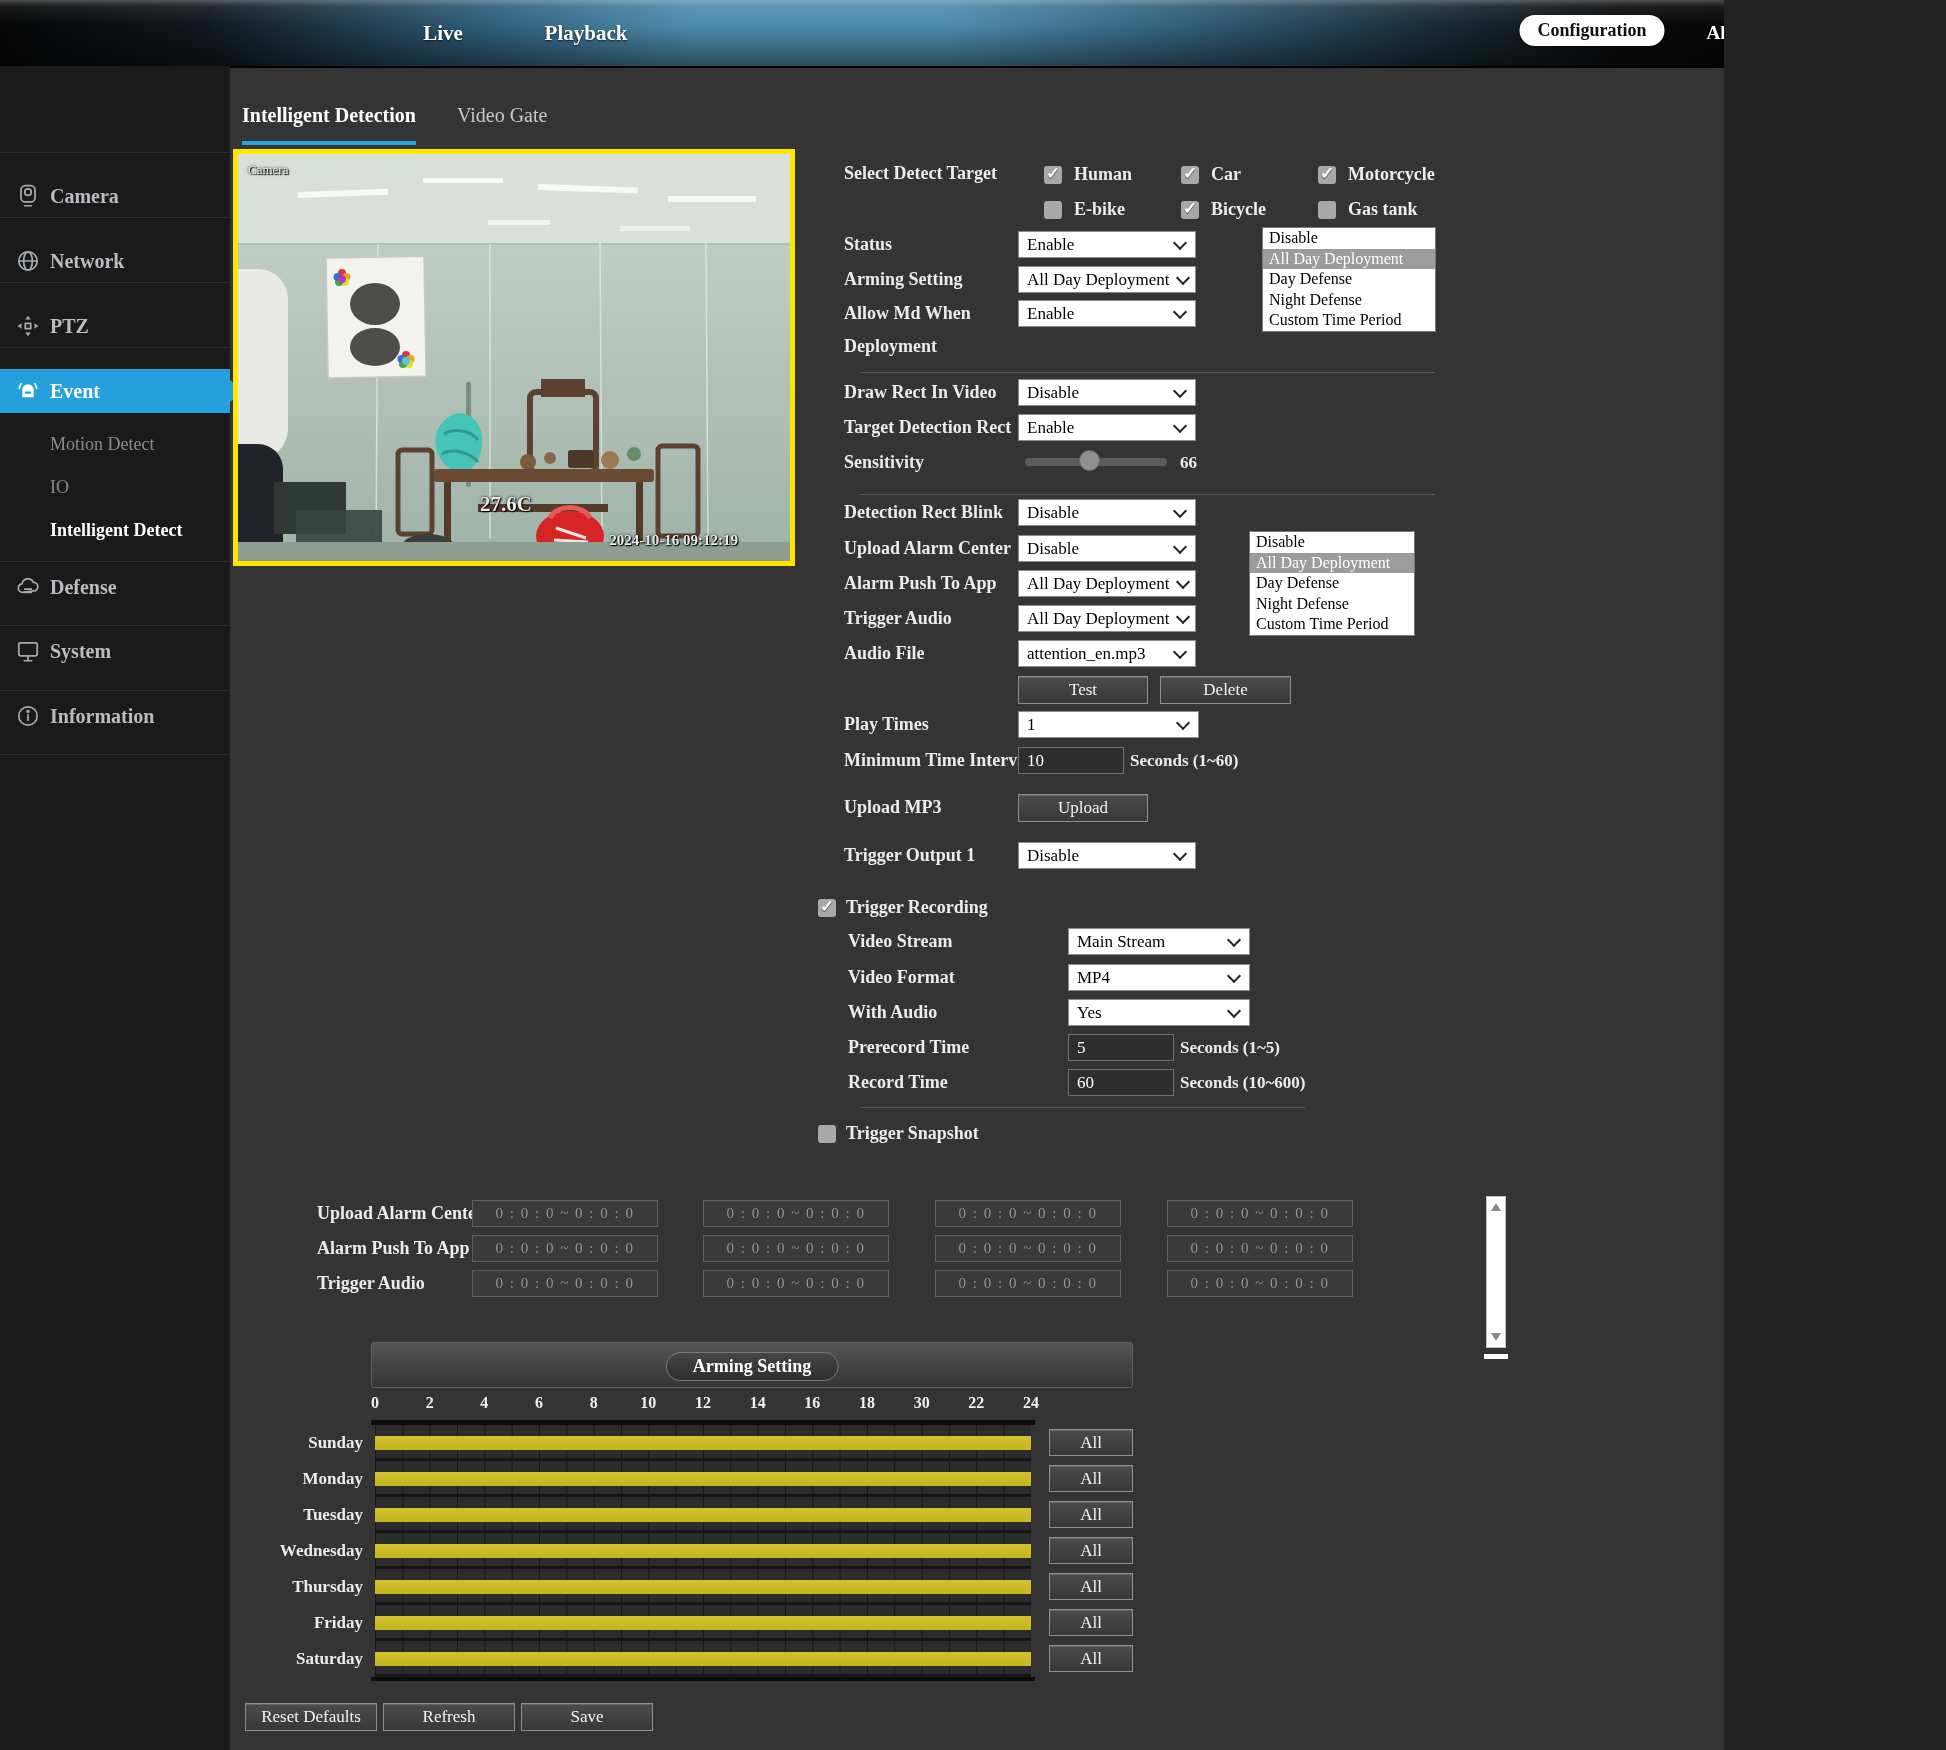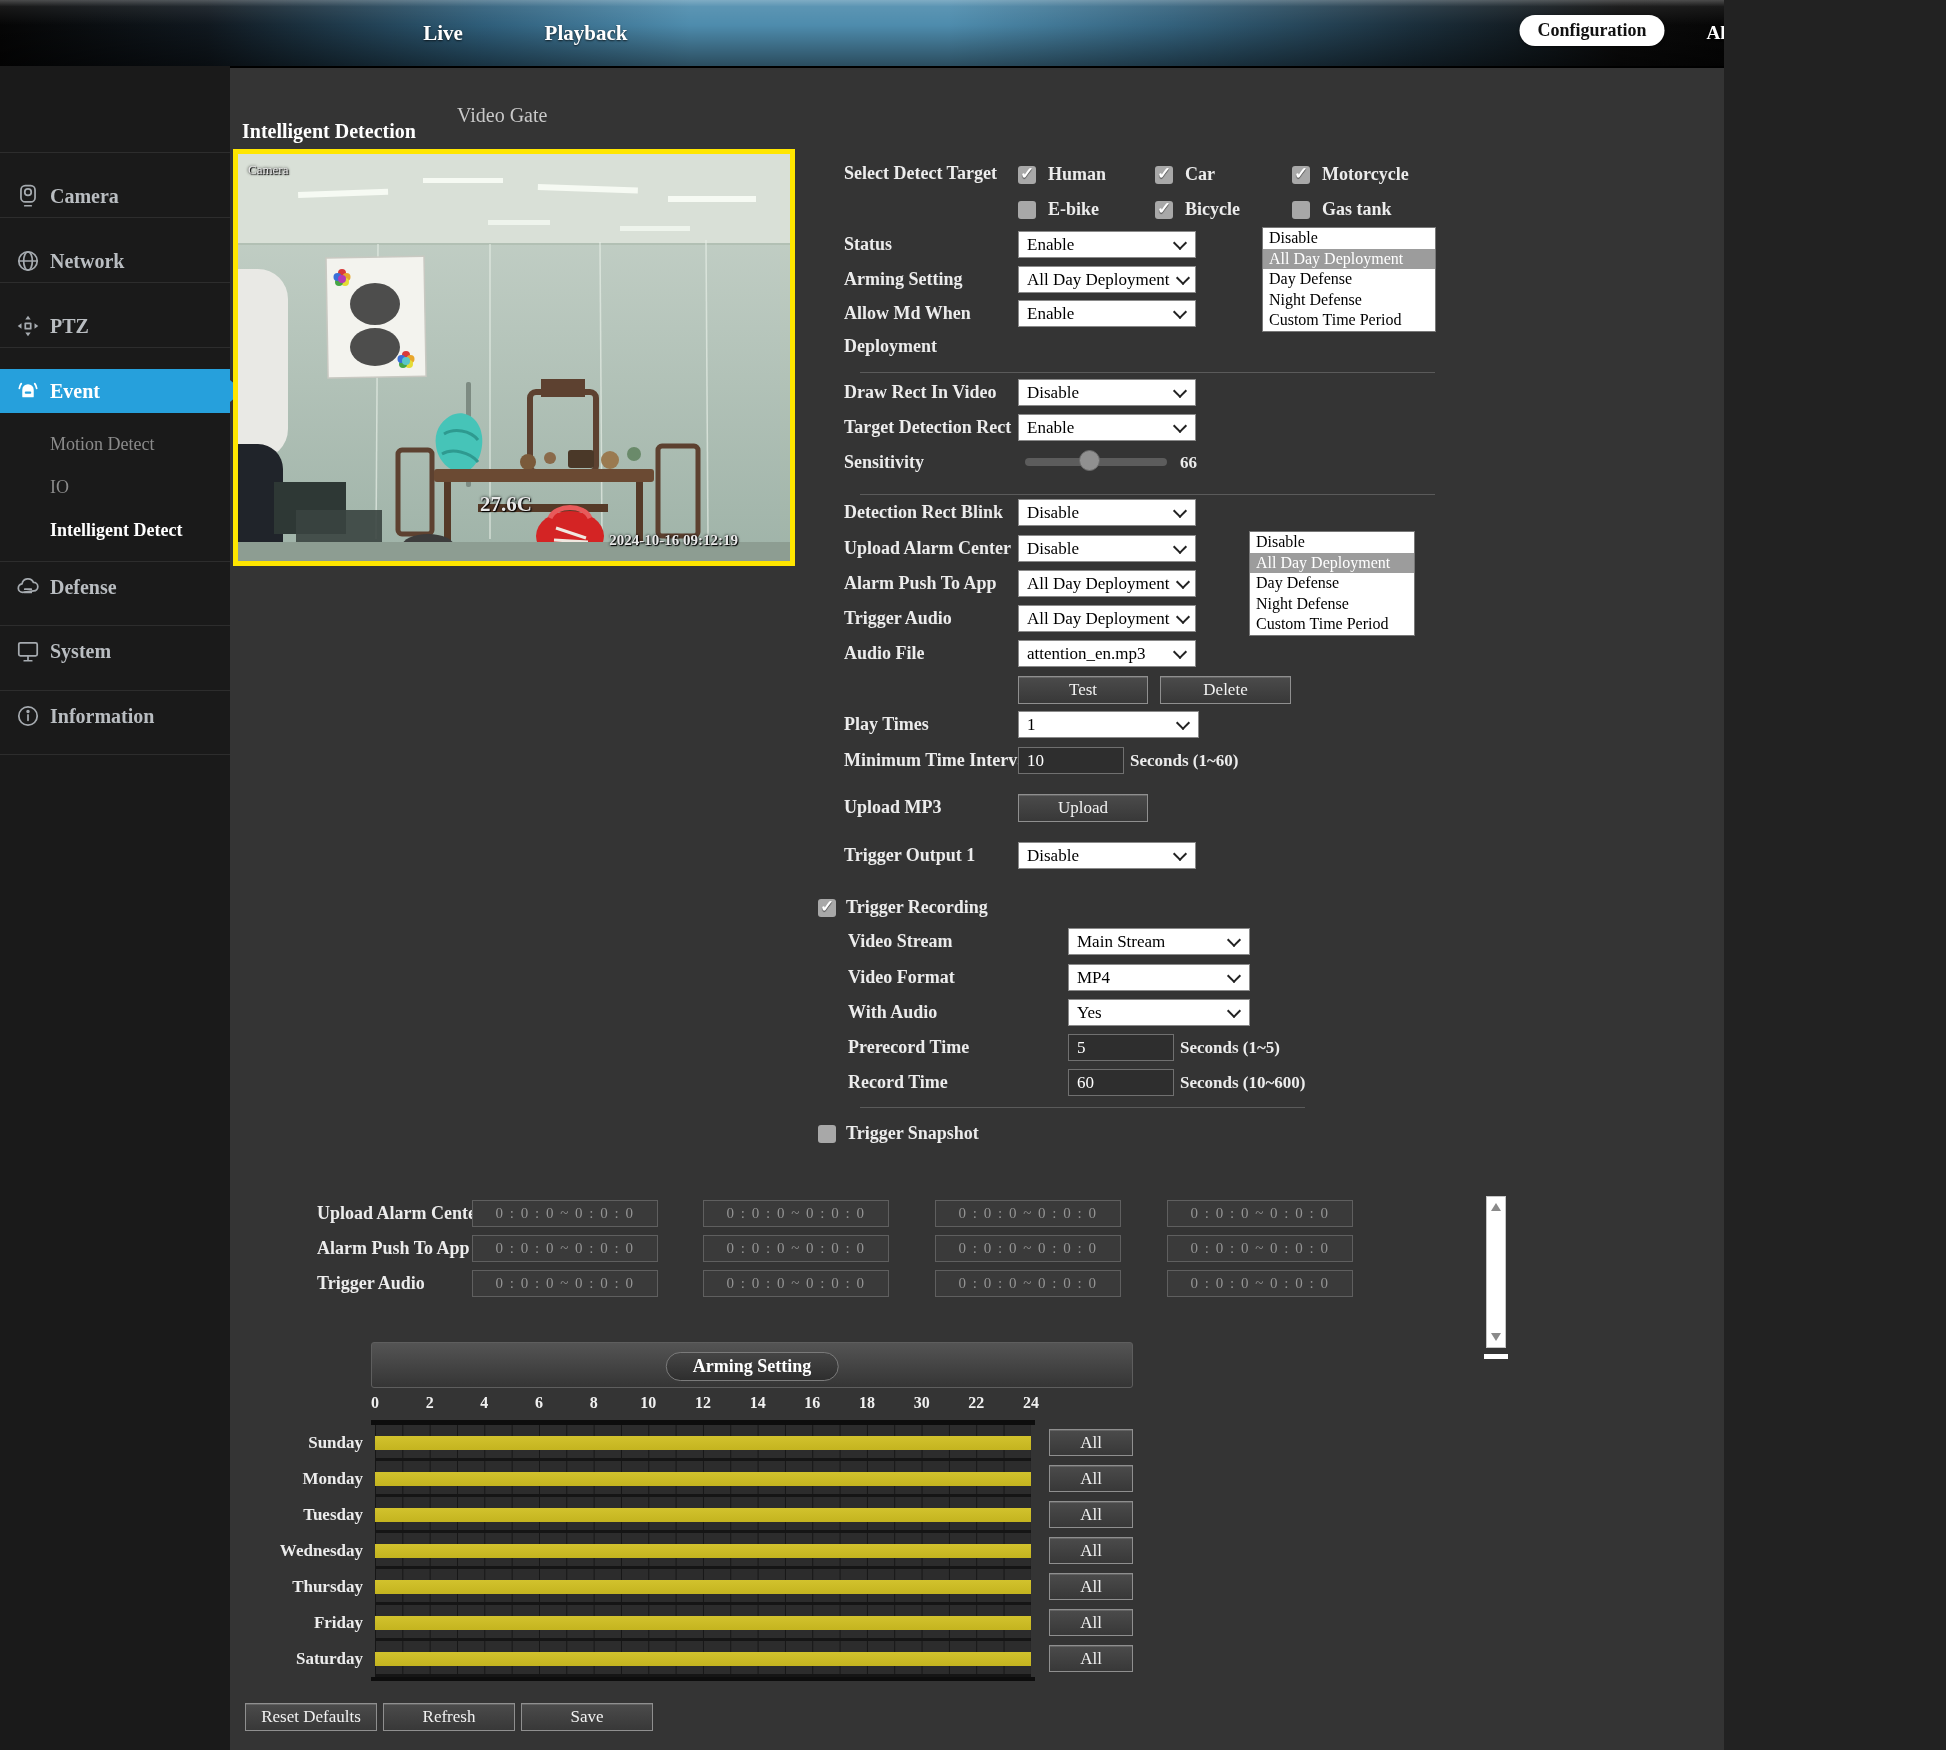--- a/index.html
+++ b/index.html
@@ -29,21 +29,21 @@
   .side-item.active::after { content:""; position:absolute; right:-13px; top:50%; margin-top:-11px;
     border-left:13px solid #26a0dc; border-top:11px solid transparent; border-bottom:11px solid transparent; }
   .side-item.active .slabel { color:#fff; }
   .side-sub { position:absolute; left:50px; height:28px; line-height:28px; color:#8b8b8b; font-size:18px; cursor:pointer; }
   .side-sub.current { color:#fff; font-weight:bold; }
   .sicon svg { stroke:#a6abb0; fill:none; stroke-width:1.6; stroke-linecap:round; stroke-linejoin:round; }
   .side-item.active .sicon svg { stroke:#fff; }
 
   
   .tab { position:absolute; top:104px; font-size:20px; cursor:pointer; padding-bottom:14px; }
-  .tab.active { color:#fff; font-weight:bold; border-bottom:4px solid #2aa4e0;margin-top:16px; }
+  .tab.active { color:#fff; font-weight:bold; border-bottom:4px solid #2aa4e0; }
   .tab.inactive { color:#c9c9c9; }
 
   
   .video { position:absolute; left:233px; top:149px; width:562px; height:417px; border:5px solid #ffe600;
     box-sizing:border-box; background:#aebdb3; }
   .video svg { display:block; }
   .vid-overlay { position:absolute; color:#e9e9e9; text-shadow:0 0 3px #000, 1px 1px 1px #000; font-weight:bold; }
 
   
   .flabel { position:absolute; height:27px; line-height:27px; color:#ececec; font-size:18px; font-weight:600; white-space:nowrap; }
@@ -56,21 +56,21 @@
     box-shadow:inset 0 1px 0 rgba(255,255,255,.14); cursor:pointer; }
   .inp { position:absolute; height:27px; background:#2e2e2e; border:1px solid #707070; color:#fff; font-size:17px;
     padding:0 8px; box-sizing:border-box; font-family:inherit; }
   .hint { position:absolute; height:27px; line-height:27px; color:#ececec; font-size:17px; font-weight:600; white-space:nowrap; }
   .divider { position:absolute; height:1px; background:#5a5a5a; }
   .cb { width:18px; height:18px; background:#a8a8a8; border-radius:3px; position:relative; display:inline-block; flex:none; cursor:pointer; }
   .cb.checked::after { content:"\2713"; position:absolute; left:2px; top:-3px; font-size:17px; font-weight:bold;
     color:#fff; text-shadow:0 1px 1px rgba(0,0,0,.65); }
   .cbrow { position:absolute; display:flex; align-items:center; gap:10px; height:27px; color:#ececec; font-size:18px; font-weight:600; }
   .tgt-grid { position:absolute; left:1018px; top:157px; display:grid; grid-template-columns:137px 137px 180px; grid-auto-rows:35px; }
-  .tgt { display:flex; align-items:center; gap:12px; color:#ececec; font-size:18px; font-weight:600; }
+  .tgt { display:flex; align-items:center; gap:12px; color:#ececec; font-size:18px; font-weight:600;margin-left:26px; }
   .slider-track { position:absolute; width:142px; height:8px; border-radius:4px; background:#5c5c5c; }
   .slider-knob { position:absolute; width:21px; height:21px; border-radius:50%; background:#909090; border:1px solid #6a6a6a;
     top:-8px; box-sizing:border-box; cursor:pointer; }
   .lb { position:absolute; background:#fff; border:1px solid #777; box-sizing:border-box; }
   .lb-item { height:20.6px; line-height:20.6px; padding:0 6px; font-size:16px; color:#000; white-space:nowrap; overflow:hidden; cursor:pointer; }
   .lb-item.selected { background:#9c9c9c; color:#fff; }
 
   
   .tt-header { position:absolute; left:317px; top:1166px; width:1135px; height:28px;
     background:linear-gradient(#474747,#2f2f2f); border-top:2px solid #5a5a5a; display:flex; }

